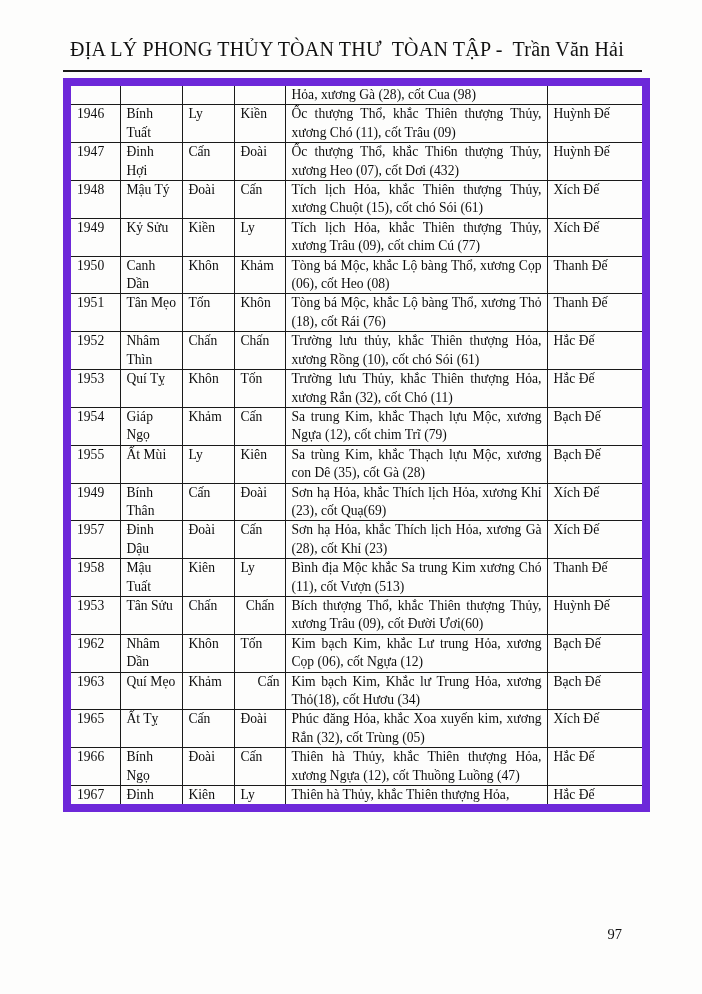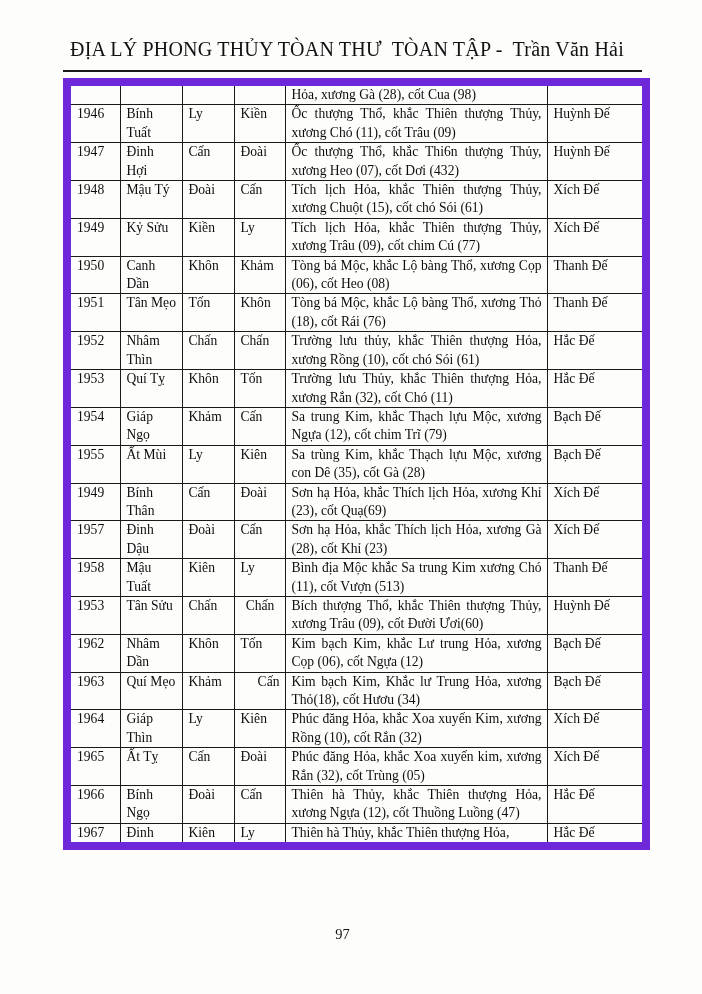--- a/index.html
+++ b/index.html
@@ -36,21 +36,21 @@
     line-height:18.4px;
     overflow:hidden;
   }
   td.c-year{padding-left:8px;}
   td.c-desc{text-align:justify;padding-left:7px;padding-right:5px;}
   tr.row{height:37.3px;}
   tr.row-partial{height:19px;}
   tr.row-last{height:18px;margin-top:28px;}
   .pageno{
     position:absolute;left:63px;top:926px;width:559px;
-    text-align:center;font-size:14.5px;color:#111;
+    text-align:right;font-size:14.5px;color:#111;
   }
 </style>
 </head>
 <body>
 
 <div class="page">
 
   <div class="header">ĐỊA LÝ PHONG THỦY TÒAN THƯ  TÒAN TẬP -  Trần Văn Hải</div>
 
   <div class="rule"></div>
@@ -195,28 +195,20 @@
         </tr>
         <tr class="row">
           <td class="c-year">1963</td>
           <td class="c-canchi">Quí Mẹo</td>
           <td class="c-t1">Khảm</td>
           <td class="c-t2" style="text-align: right;">Cấn</td>
           <td class="c-desc">Kim bạch Kim, Khắc lư Trung Hỏa, xương Thỏ(18), cốt Hươu (34)</td>
           <td class="c-emp">Bạch Đế</td>
         </tr>
         <tr class="row">
-          <td class="c-year">1964</td>
-          <td class="c-canchi">Giáp Thìn</td>
-          <td class="c-t1">Ly</td>
-          <td class="c-t2">Kiên</td>
-          <td class="c-desc">Phúc đăng Hỏa, khắc Xoa xuyến Kim, xương Rồng (10), cốt Rắn (32)</td>
-          <td class="c-emp">Xích Đế</td>
-        </tr>
-        <tr class="row">
           <td class="c-year">1965</td>
           <td class="c-canchi">Ất Tỵ</td>
           <td class="c-t1">Cấn</td>
           <td class="c-t2">Đoài</td>
           <td class="c-desc">Phúc đăng Hỏa, khắc Xoa xuyến kim, xương Rắn (32), cốt Trùng (05)</td>
           <td class="c-emp">Xích Đế</td>
         </tr>
         <tr class="row">
           <td class="c-year">1966</td>
           <td class="c-canchi">Bính Ngọ</td>

